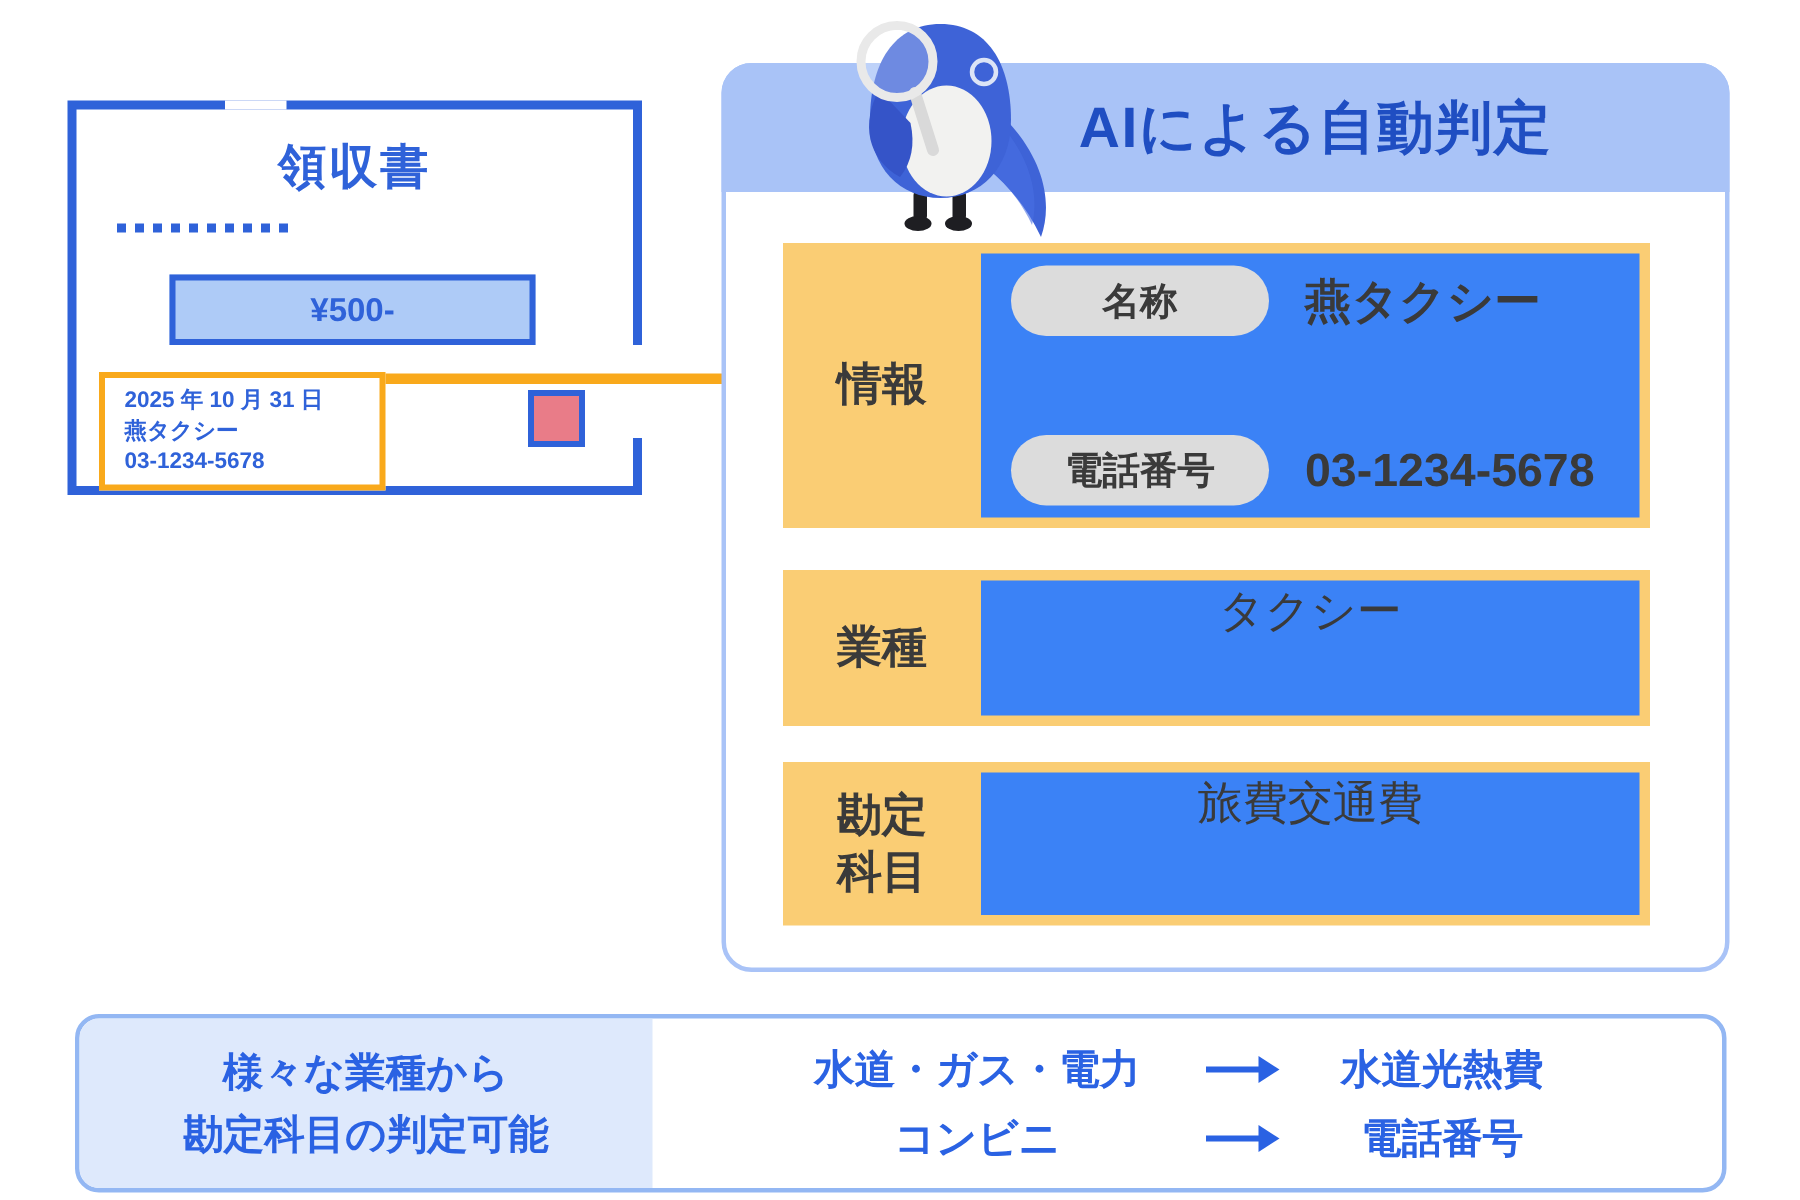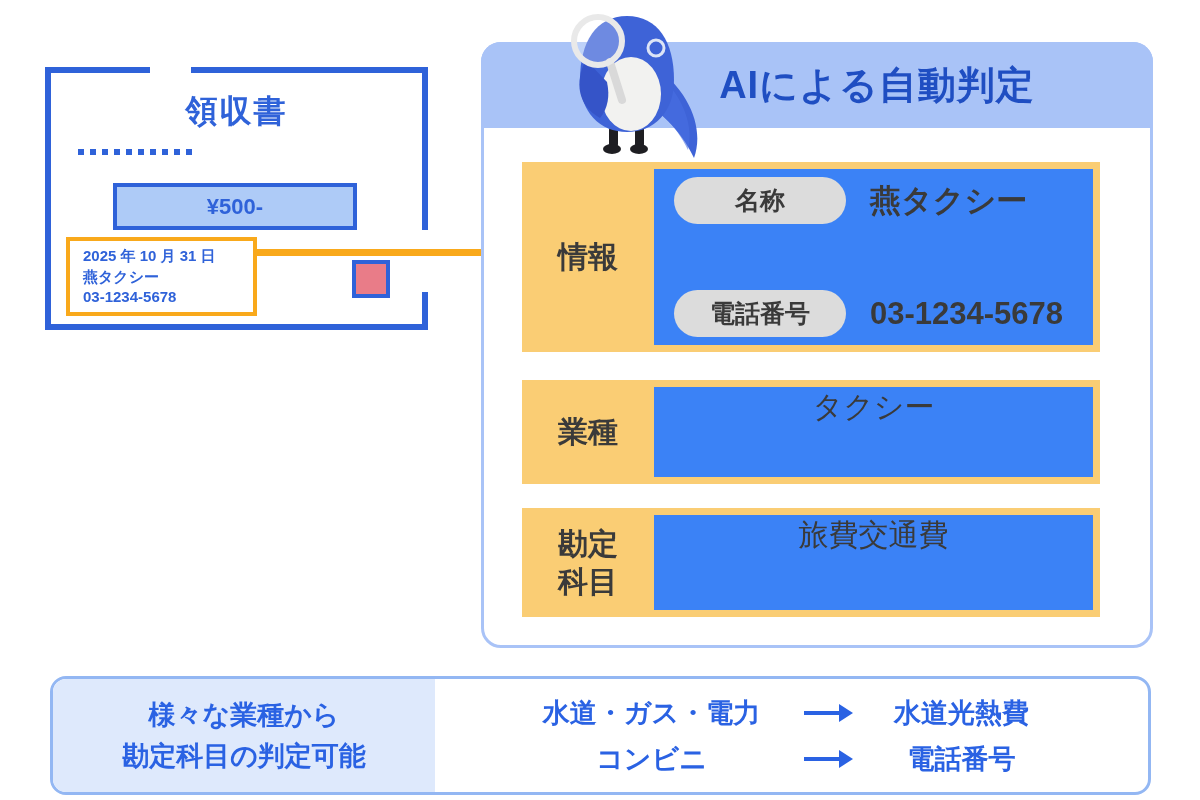--- a/index.html
+++ b/index.html
@@ -28,21 +28,21 @@
   .notch-top{position:absolute;left:99px;top:-6px;width:41px;height:6px;background:#fff;}
   .notch-right{position:absolute;right:-6px;top:157px;width:6px;height:62px;background:#fff;}
   .receipt-title{position:absolute;left:0;top:17px;width:100%;text-align:center;
     font-size:32px;font-weight:800;color:var(--blue);letter-spacing:2px;}
   .dotted-line{position:absolute;left:27px;top:76px;width:118px;height:6px;
     background:repeating-linear-gradient(90deg,var(--blue) 0 6px,transparent 6px 12px);}
   .amount-box{position:absolute;left:62px;top:110px;width:244px;height:47px;
     background:var(--light-blue);border:4px solid var(--blue);
     display:flex;align-items:center;justify-content:center;
     font-size:22px;font-weight:800;color:var(--blue);}
-  .date-box{position:absolute;left:15px;top:164px;width:191px;height:79px;
+  .date-box{position:absolute;left:15px;top:175px;width:191px;height:79px;
     background:#fff;border:4px solid var(--orange);padding:5px 6px 5px 13px;
     font-size:15px;font-weight:800;color:var(--blue);line-height:1.37;}
   .stamp{position:absolute;left:301px;top:187px;width:38px;height:38px;
     border:4px solid var(--blue);background:var(--stamp-red);}
 
   
   .arrow-line{position:absolute;left:257px;top:249px;width:238px;height:7px;background:var(--orange);}
   .arrow-head{position:absolute;left:493px;top:237px;width:0;height:0;
     border-left:25px solid var(--orange);border-top:16px solid transparent;border-bottom:16px solid transparent;}
 

